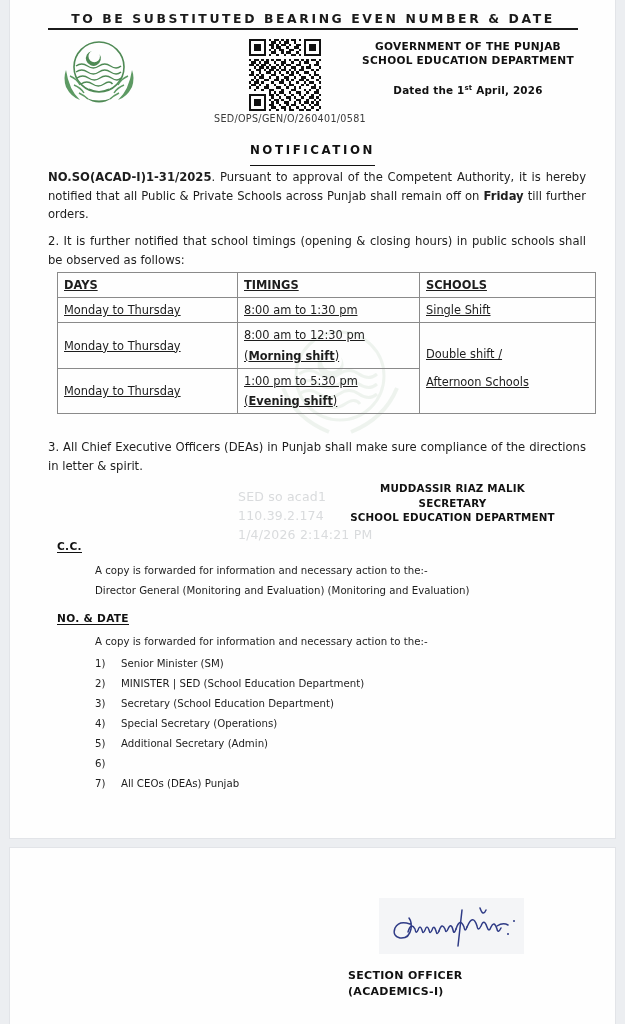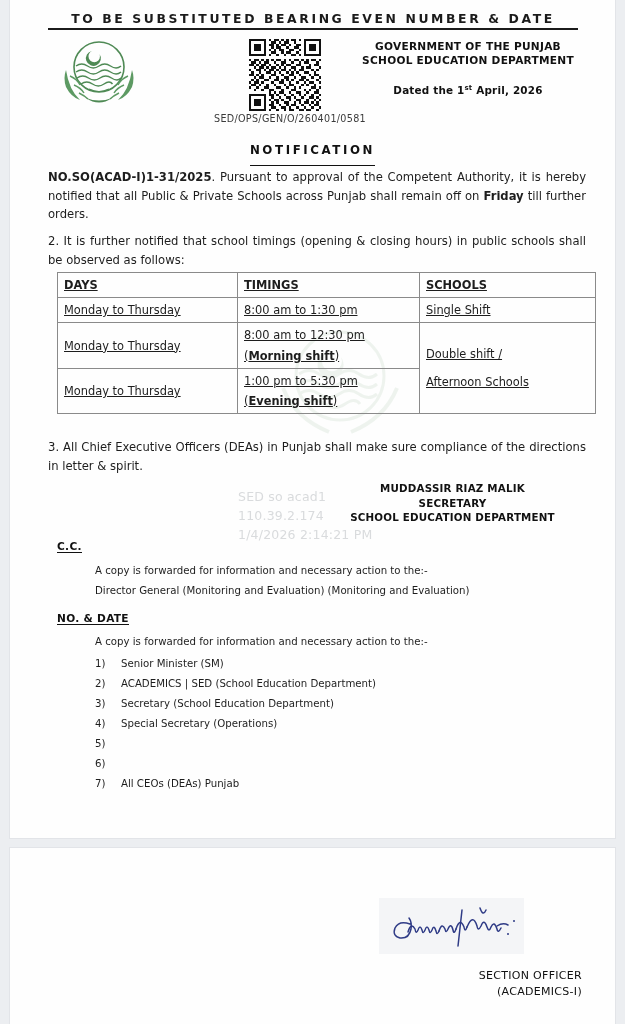--- a/index.html
+++ b/index.html
@@ -129,23 +129,23 @@
   .numlist li { display: flex; line-height: 20px; }
   .numlist .idx { width: 26px; flex: 0 0 26px; }
 
   
   .sig-patch {
     position: absolute; left: 369px; top: 50px;
     width: 145px; height: 56px; background: #f4f5f7;
   }
   .sig-svg { position: absolute; left: 378px; top: 56px; width: 135px; height: 46px; }
   .so-block {
-    position: absolute; left: 316px; top: 120px; width: 256px;
-    text-align: right; color: #111;
-    font-size: 11px; font-weight: normal; line-height: 16px; letter-spacing: .3px;
+    position: absolute; left: 338px; top: 120px; width: 256px;
+    text-align: left; color: #111;
+    font-size: 11px; font-weight: bold; line-height: 16px; letter-spacing: .3px;
   }
 </style>
 </head>
 <body>
 
 <div class="viewer">
 
   <div class="page page-one">
     <div class="paper-inner">
 
@@ -495,32 +495,33 @@
         <div class="cc-head cc2">NO. &amp; DATE</div>
         <div class="cc-body b2">
           <div>A copy is forwarded for information and necessary action to the:-</div>
           <ul class="numlist">
             <li>
                 <span class="idx">1)</span>
                 <span>Senior Minister (SM)</span>
               </li>
             <li>
                 <span class="idx">2)</span>
-                <span>ACADEMICS | SED (School Education Department)</span>
+                <span>MINISTER | SED (School Education Department)</span>
               </li>
             <li>
                 <span class="idx">3)</span>
                 <span>Secretary (School Education Department)</span>
               </li>
             <li>
                 <span class="idx">4)</span>
                 <span>Special Secretary (Operations)</span>
               </li>
             <li>
                 <span class="idx">5)</span>
+                <span>Additional Secretary (Admin)</span>
               </li>
             <li>
                 <span class="idx">6)</span>
               </li>
             <li>
                 <span class="idx">7)</span>
                 <span>All CEOs (DEAs) Punjab</span>
               </li>
           </ul>
         </div>

